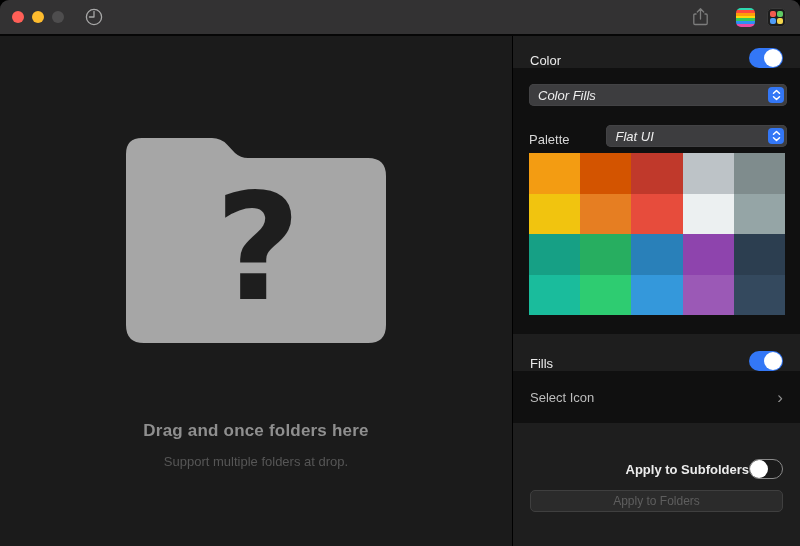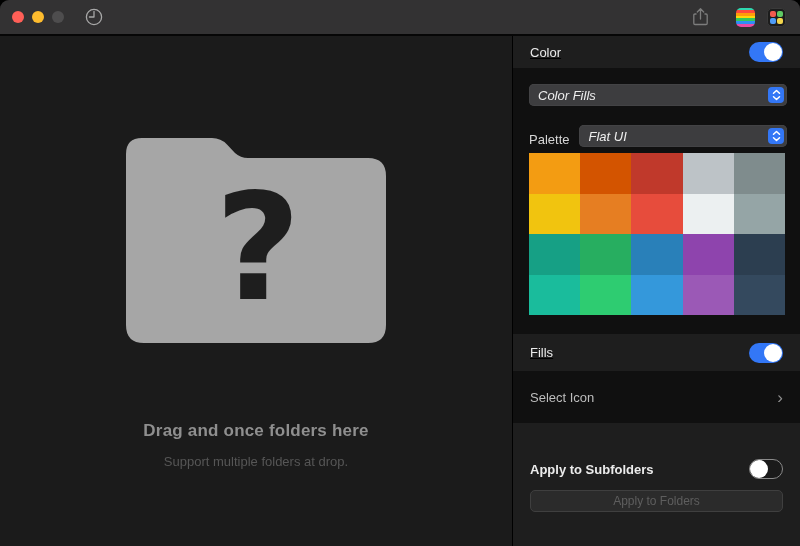--- a/index.html
+++ b/index.html
@@ -56,42 +56,42 @@
     margin-top: 78px; font-size: 17px; font-weight: 600;
     color: #8f8f8f; letter-spacing: 0.2px;
   }
   .drop-subtitle { margin-top: 13px; font-size: 13px; color: #565656; }
   
   .sidebar {
     flex: 1; background: #101010; border-left: 1px solid #000;
     display: flex; flex-direction: column;
   }
   .row-header {
-    background: #1e1e1e; display: flex; align-items: center;
-    justify-content: space-between; padding: 0 17px; flex: none; text-decoration: underline;
+    background: #1e1e1e; display: flex; align-items: flex-end;
+    justify-content: space-between; padding: 0 17px; flex: none;
   }
   .row-header.color-h { height: 32px; }
   .row-header.icon-h  { height: 37px; }
   .row-header .hlabel { color: #ebebeb; font-size: 13px; font-weight: 500; }
   .color-content { background: #101010; padding: 16px 13px 19px 16px; flex: none; }
   
   .dropdown {
     height: 22px; background: #3d3d3f; border-radius: 5px;
     display: flex; align-items: center; padding: 0 3px 0 9px;
     box-shadow: 0 0 0 0.5px #4a4a4c inset;
     cursor: default;
   }
   .dropdown .dd-label { flex: 1; color: #eeeeee; font-size: 13px; font-style: italic; }
   .stepper {
     width: 16px; height: 16px; border-radius: 4px; background: #3377f6;
     display: flex; align-items: center; justify-content: center; flex: none;
   }
   .palette-row { display: flex; align-items: flex-end; margin-top: 19px; }
   .palette-label { color: #d6d6d6; font-size: 13px; flex: none; margin-right: 10px; }
-  .palette-row .dropdown { flex: 1; }
+  .palette-row .dropdown { flex: 1; margin-left: 27px; }
   
   .swatch-grid {
     margin-top: 6px; margin-right: 2px; height: 162px;
     display: grid; grid-template-columns: repeat(5, 1fr);
     grid-template-rows: repeat(4, 1fr);
   }
   .swatch { width: 100%; height: 100%; }
   
   .select-icon-row {
     height: 52px; background: #101010; flex: none;
@@ -99,21 +99,21 @@
     padding: 0 17px;
   }
   .select-icon-row .slabel { color: #bdbdbd; font-size: 13px; }
   .chev { color: #8f8f8f; font-size: 17px; line-height: 1; font-weight: 400; }
   
   .bottom {
     flex: 1; background: #1e1e1e; padding: 34px 17px 0 17px;
     display: flex; flex-direction: column;
   }
   .subfolders-row {
-    display: flex; align-items: center; justify-content: space-between;
+    display: flex; align-items: center; justify-content: flex-end;
     height: 24px; flex: none;
   }
   .subfolders-row .hlabel { color: #ececec; font-size: 13px; font-weight: 600; }
   .dim-btn {
     margin-top: 9px; height: 22px; width: 100%;
     background: #2b2b2b; border: 1px solid #3f3f3f; border-radius: 5px;
     color: #5e5e5e; font-size: 12px; font-family: inherit;
     display: flex; align-items: center; justify-content: center;
   }
   

